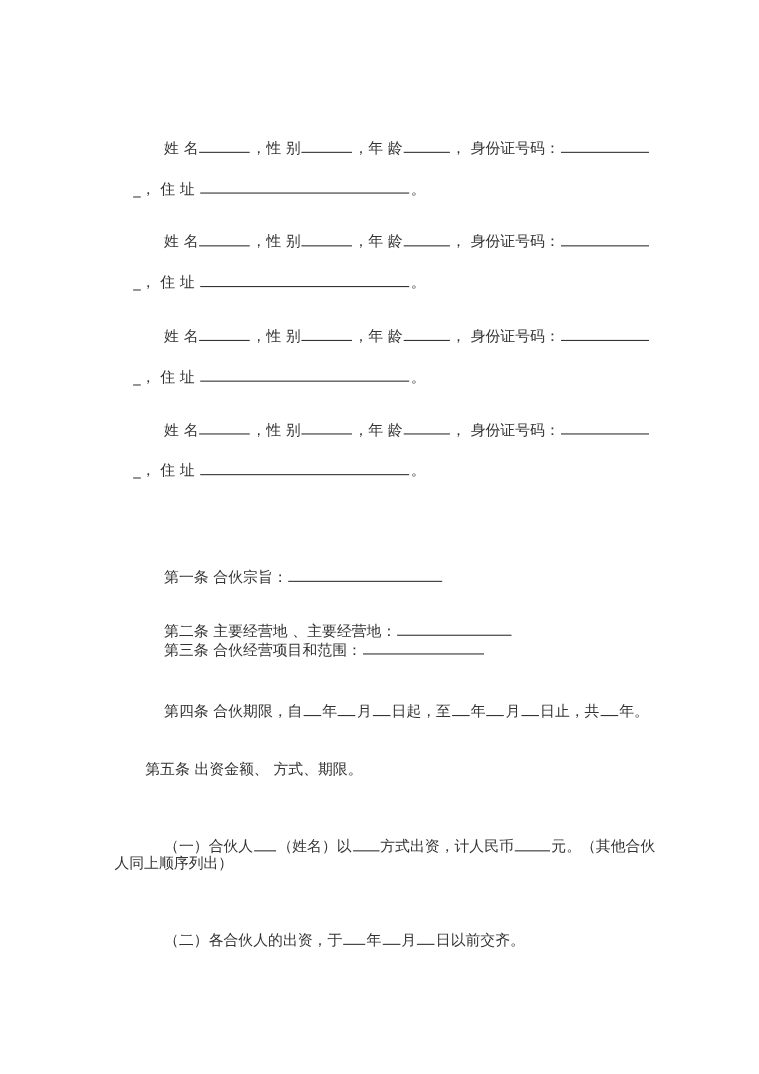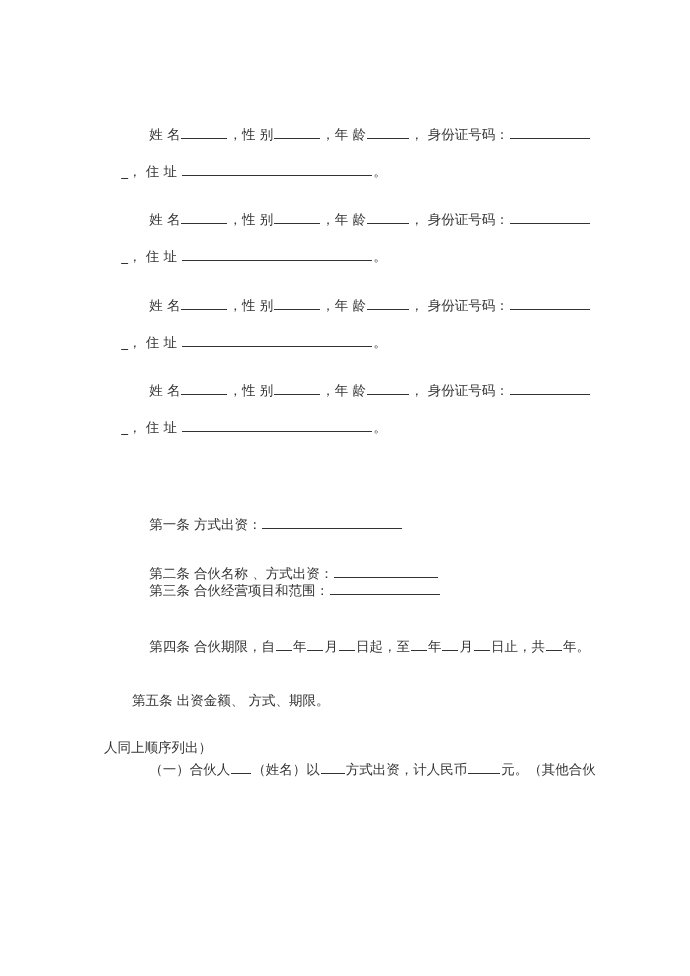--- a/index.html
+++ b/index.html
@@ -68,36 +68,39 @@
 
   <div class="line indent" style="top:360px;">
     <span>姓 名</span><span class="blank" style="width:46px"></span><span>，性 别</span><span class="blank" style="width:46px"></span><span>，年 龄</span><span class="blank" style="width:42px"></span><span>， 身份证号码：</span><span class="blank" style="width:80px"></span>
   </div>
   <div class="line flush" style="top:397px;">
     <span>_， 住 址</span> <span class="blank" style="width:190px"></span><span>。</span>
   </div>
 
 
   <div class="line indent" style="top:494px;">
-    <span>第一条 方式出资：</span><span class="blank" style="width:140px"></span>
+    <span>第一条 合伙宗旨：</span><span class="blank" style="width:140px"></span>
   </div>
 
   <div class="line indent" style="top:543px;">
-    <span>第二条 合伙名称 、方式出资：</span><span class="blank" style="width:104px"></span>
+    <span>第二条 主要经营地 、主要经营地：</span><span class="blank" style="width:104px"></span>
   </div>
 
   <div class="line indent" style="top:560px;">
     <span>第三条 合伙经营项目和范围：</span><span class="blank" style="width:110px"></span>
   </div>
 
   <div class="line indent" style="top:616px;">
     <span>第四条 合伙期限，自</span><span class="blank" style="width:16px"></span><span>年</span><span class="blank" style="width:16px"></span><span>月</span><span class="blank" style="width:16px"></span><span>日起，至</span><span class="blank" style="width:16px"></span><span>年</span><span class="blank" style="width:16px"></span><span>月</span><span class="blank" style="width:16px"></span><span>日止，共</span><span class="blank" style="width:16px"></span><span>年。</span>
   </div>
 
   <div class="line indent" style="top:739px;">
     <span>（一）合伙人</span><span class="blank" style="width:20px"></span><span>（姓名）以</span><span class="blank" style="width:24px"></span><span>方式出资，计人民币</span><span class="blank" style="width:32px"></span><span>元。（其他合伙</span>
   </div>
 
   <div class="line indent" style="top:690px;">第五条 出资金额、 方式、期限。</div>
-  <div class="line flush" style="top:737px;">人同上顺序列出）</div>
+  <div class="line flush" style="top:775px;">人同上顺序列出）</div>
 
+  <div class="line indent" style="top:824px;">
+    <span>（二）各合伙人的出资，于</span><span class="blank" style="width:20px"></span><span>年</span><span class="blank" style="width:16px"></span><span>月</span><span class="blank" style="width:16px"></span><span>日以前交齐。</span>
+  </div>
 
 </div>
 
 </body></html>

